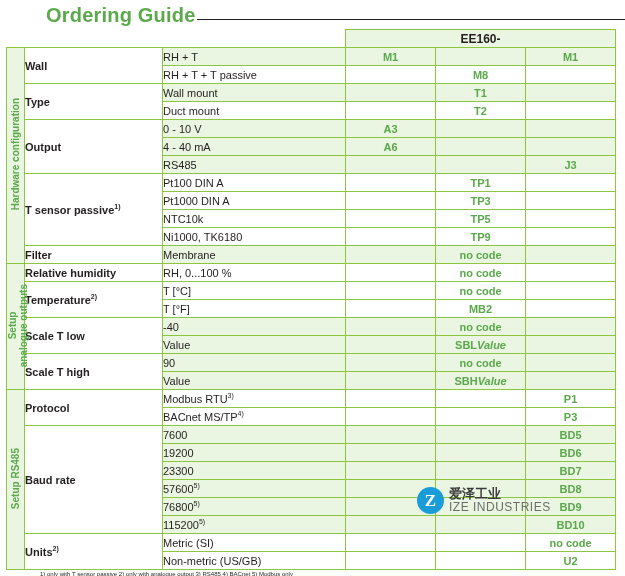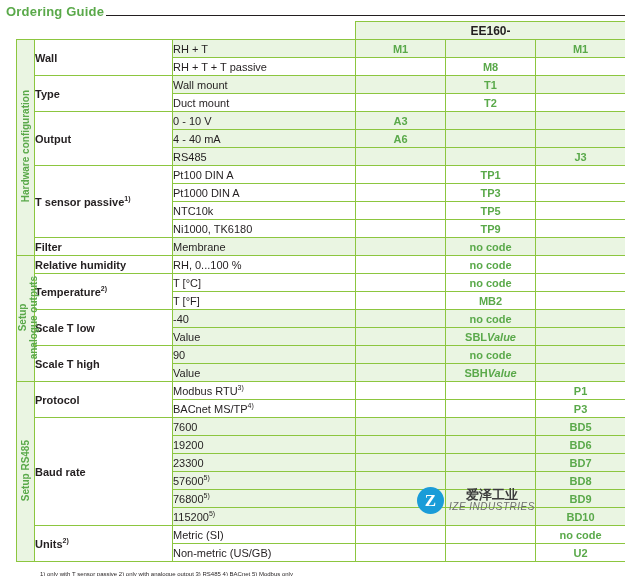--- a/index.html
+++ b/index.html
@@ -13,39 +13,40 @@
   }
   .page{position:relative;width:625px;height:576px;}
 
   
   .title-row{
     display:flex;align-items:center;
     padding:4px 0 2px 6px;
   }
   .title{
     color:#5aa94a;
-    font-size:13px;
+    font-size:20px;
     font-weight:bold;
     letter-spacing:0.2px;
     white-space:nowrap;
+    margin-left:40px;
   }
   .title-rule{
     flex:1;
     height:0;
     border-bottom:1px solid #231f20;
     margin-left:2px;
     position:relative;
     top:4px;
   }
 
   
   table.guide{
     border-collapse:collapse;
     width:514px;
-    margin-left:16px;
+    margin-left:6px;
     table-layout:fixed;
   }
   table.guide td{
     border:1px solid #8cc63f;
     padding:0;
     vertical-align:middle;
     height:17px;
   }
   .colgrp{width:18px;}
   .colpar{width:138px;}
@@ -108,23 +109,23 @@
     display:flex;align-items:center;
     pointer-events:none;
   }
   .wm-circle{
     width:27px;height:27px;border-radius:50%;
     background:#1a9cd8;
     display:flex;align-items:center;justify-content:center;
     color:#ffffff;font-size:17px;font-weight:bold;
     font-family:"Liberation Serif", serif;
   }
-  .wm-text{margin-left:5px;line-height:1.05;text-align:center;}
+  .wm-text{margin-left:5px;line-height:1.05;}
   .wm-cn{font-size:13px;color:#3b3b3b;font-weight:bold;}
-  .wm-en{font-size:10px;color:#6d6d6d;letter-spacing:0.5px;font-style:italic;}
+  .wm-en{font-size:12px;color:#6d6d6d;letter-spacing:0.5px;}
 
   .footnote{
     position:absolute;
     left:40px;top:571px;
     font-size:6px;color:#231f20;
     white-space:nowrap;
   }
 </style>
 </head>
 <body>

